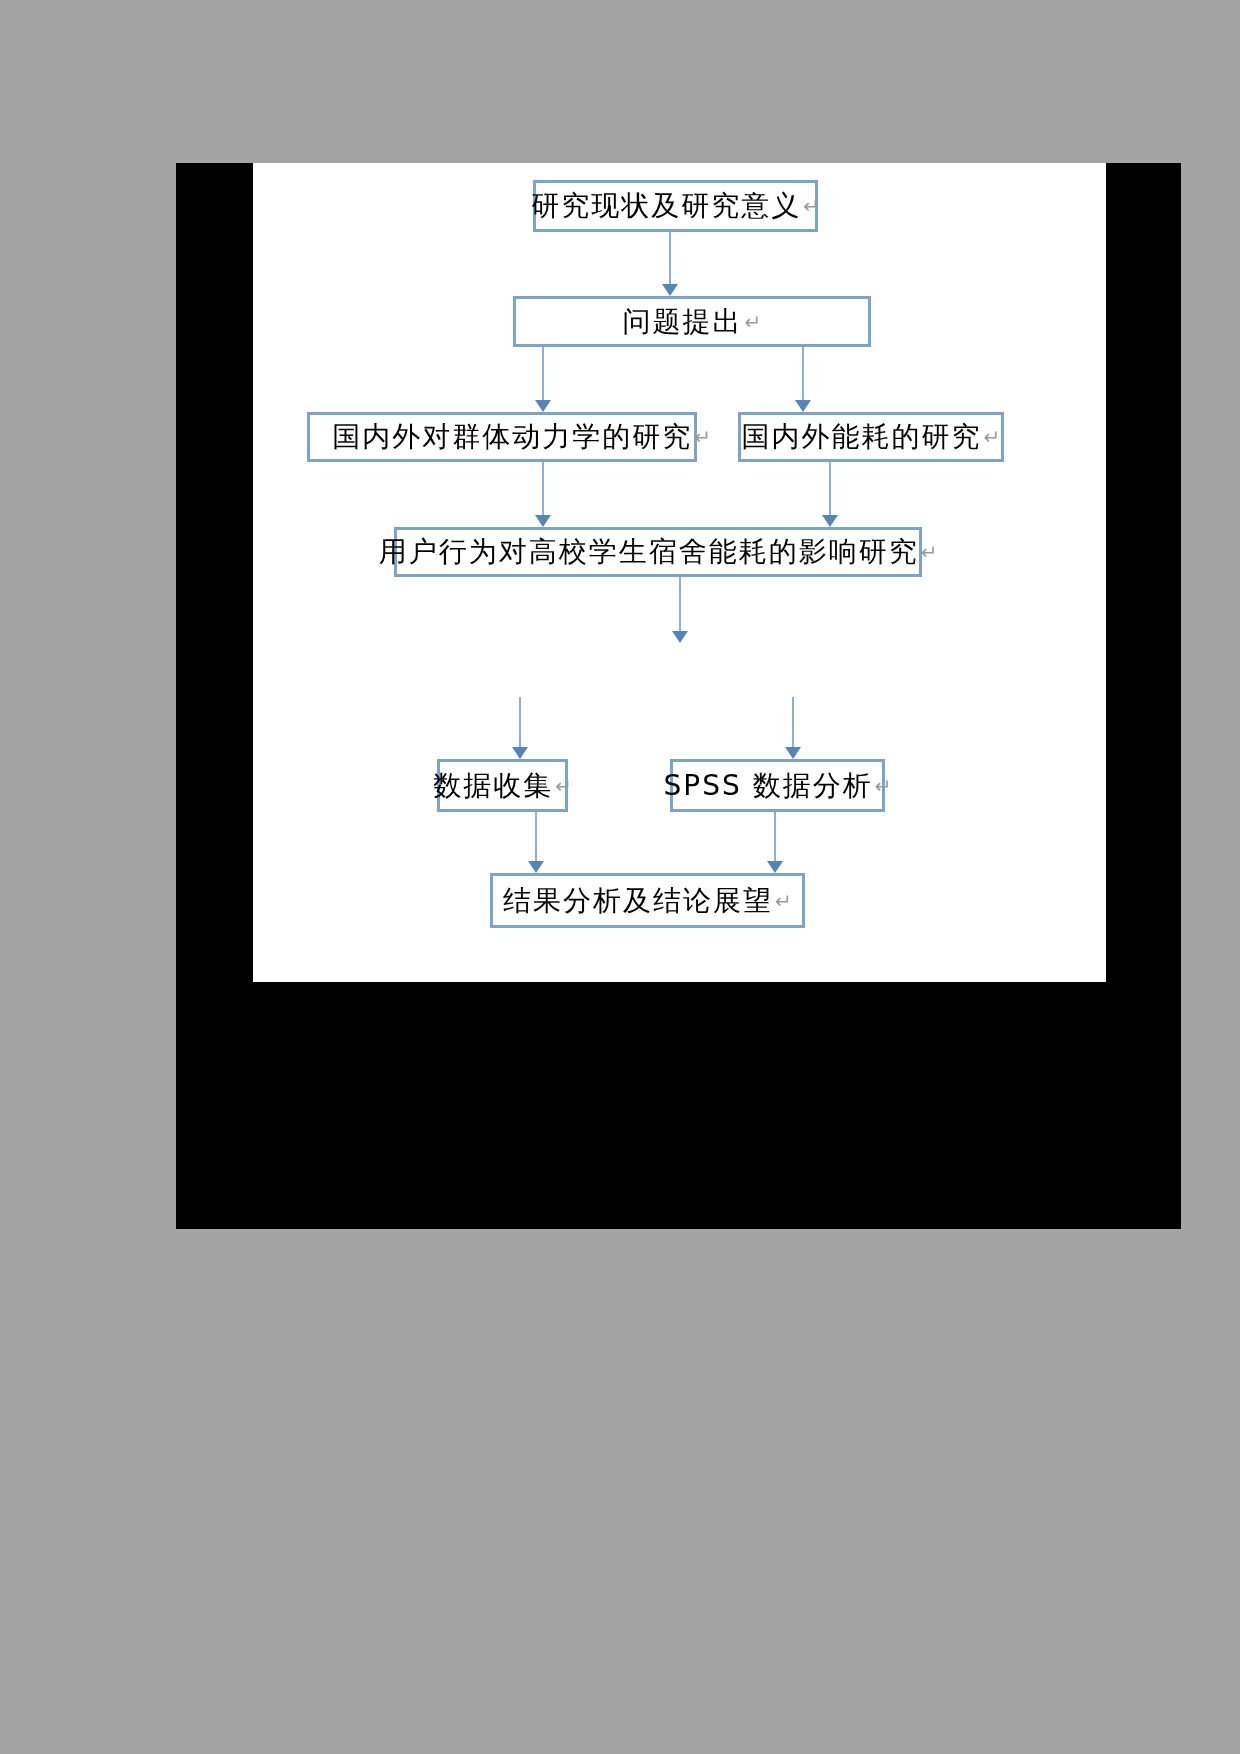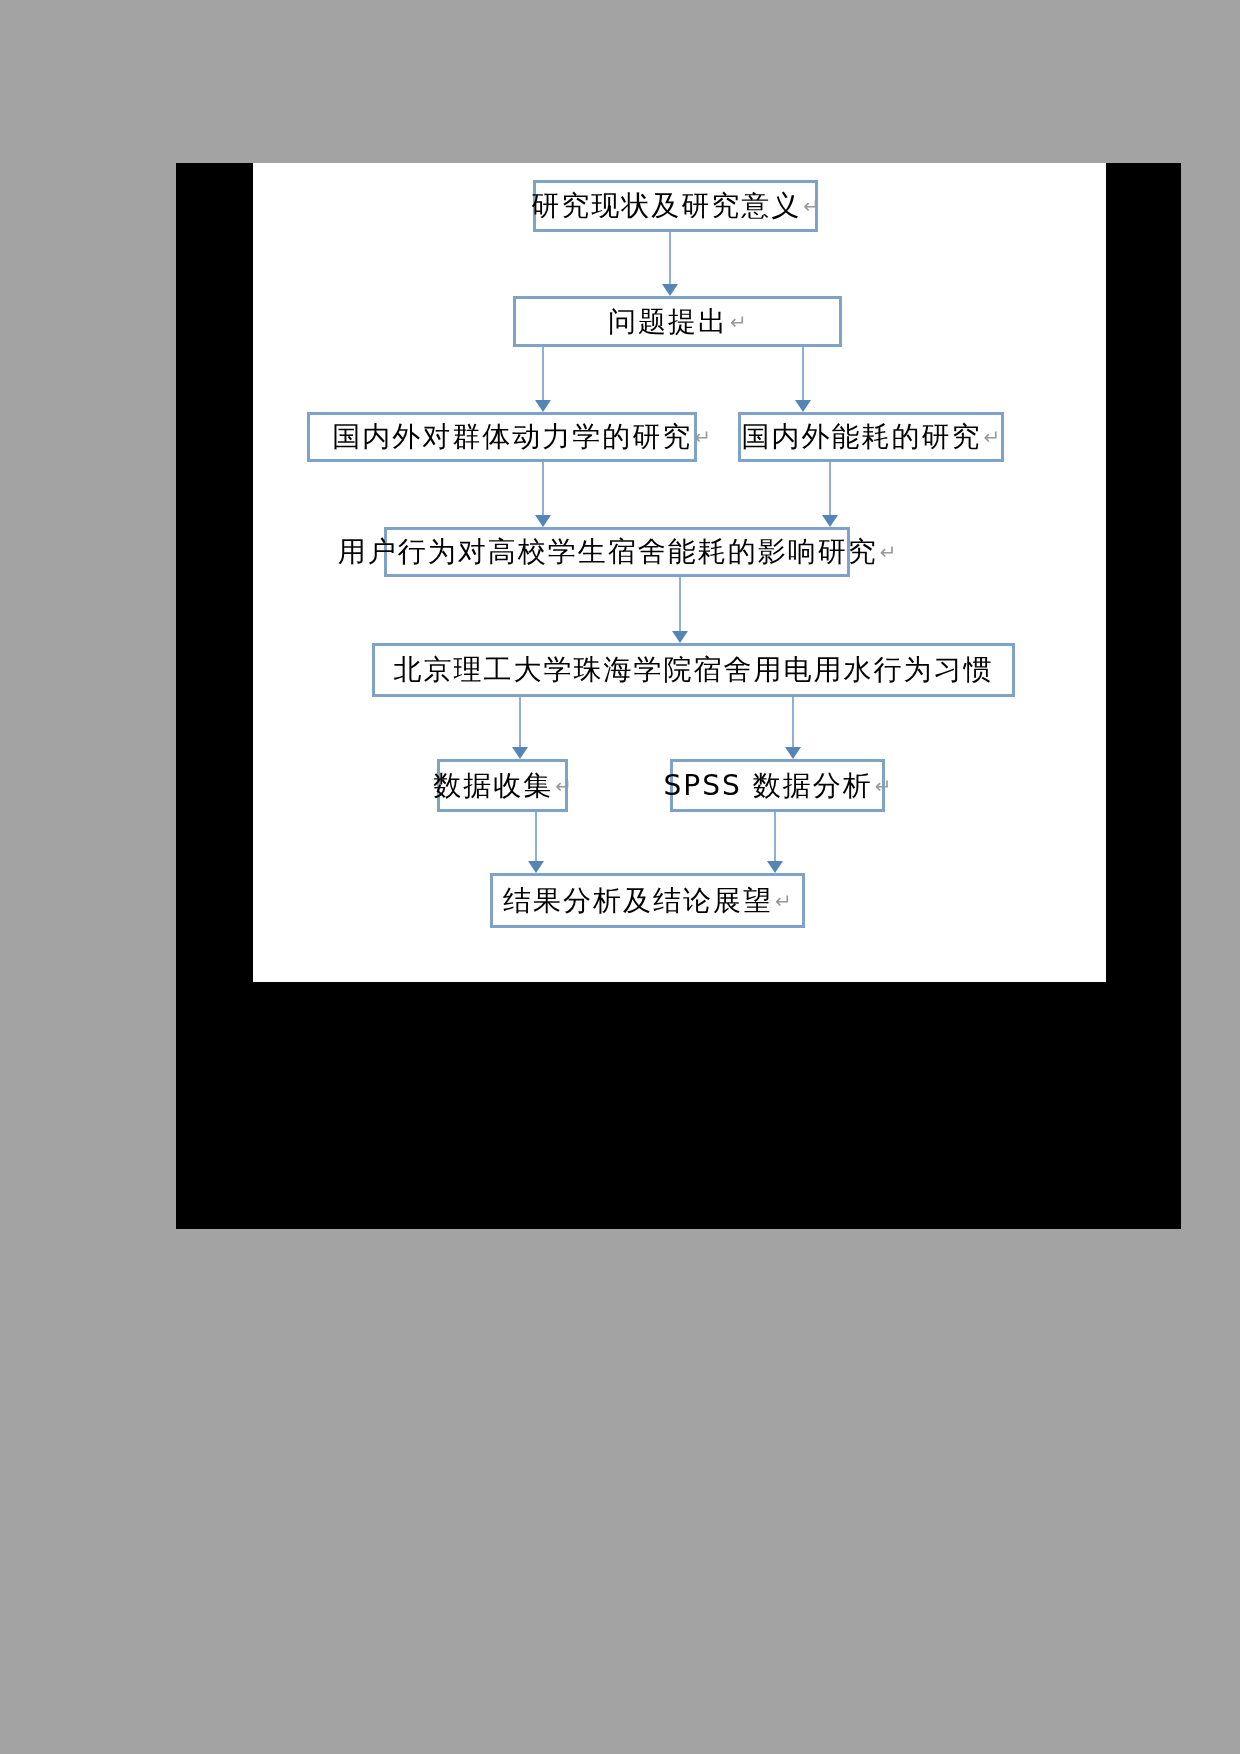--- a/index.html
+++ b/index.html
@@ -100,38 +100,35 @@
         <div class="head"></div>
       </div>
       <div class="conn" style="left: 767px; top: 812px; width: 16px; height: 61px;">
         <div class="shaft" style="height: 57px;"></div>
         <div class="head"></div>
       </div>
       <div class="node" style="left: 533px; top: 180px; width: 285px; height: 52px;">
         <span class="label">研究现状及研究意义</span>
         <span class="ret">↵</span>
       </div>
-      <div class="node" style="left: 513px; top: 296px; width: 329px; height: 51px;">
+      <div class="node" style="left: 513px; top: 296px; width: 358px; height: 51px;">
         <span class="label">问题提出</span>
         <span class="ret">↵</span>
       </div>
       <div class="node" style="left: 307px; top: 412px; width: 390px; height: 50px; padding-left: 39px;">
         <span class="label">国内外对群体动力学的研究</span>
         <span class="ret">↵</span>
       </div>
       <div class="node" style="left: 738px; top: 412px; width: 266px; height: 50px;">
         <span class="label">国内外能耗的研究</span>
         <span class="ret">↵</span>
       </div>
-      <div class="node" style="left: 384px; top: 527px; width: 466px; height: 50px;">
+      <div class="node" style="left: 394px; top: 527px; width: 528px; height: 50px;">
         <span class="label">用户行为对高校学生宿舍能耗的影响研究</span>
         <span class="ret">↵</span>
-      </div>
-      <div class="node" style="left: 372px; top: 643px; width: 643px; height: 54px;">
-        <span class="label">北京理工大学珠海学院宿舍用电用水行为习惯</span>
       </div>
       <div class="node" style="left: 437px; top: 759px; width: 131px; height: 53px;">
         <span class="label">数据收集</span>
         <span class="ret">↵</span>
       </div>
       <div class="node" style="left: 670px; top: 759px; width: 215px; height: 53px;">
         <span class="label">SPSS 数据分析</span>
         <span class="ret">↵</span>
       </div>
       <div class="node" style="left: 490px; top: 873px; width: 315px; height: 55px;">

